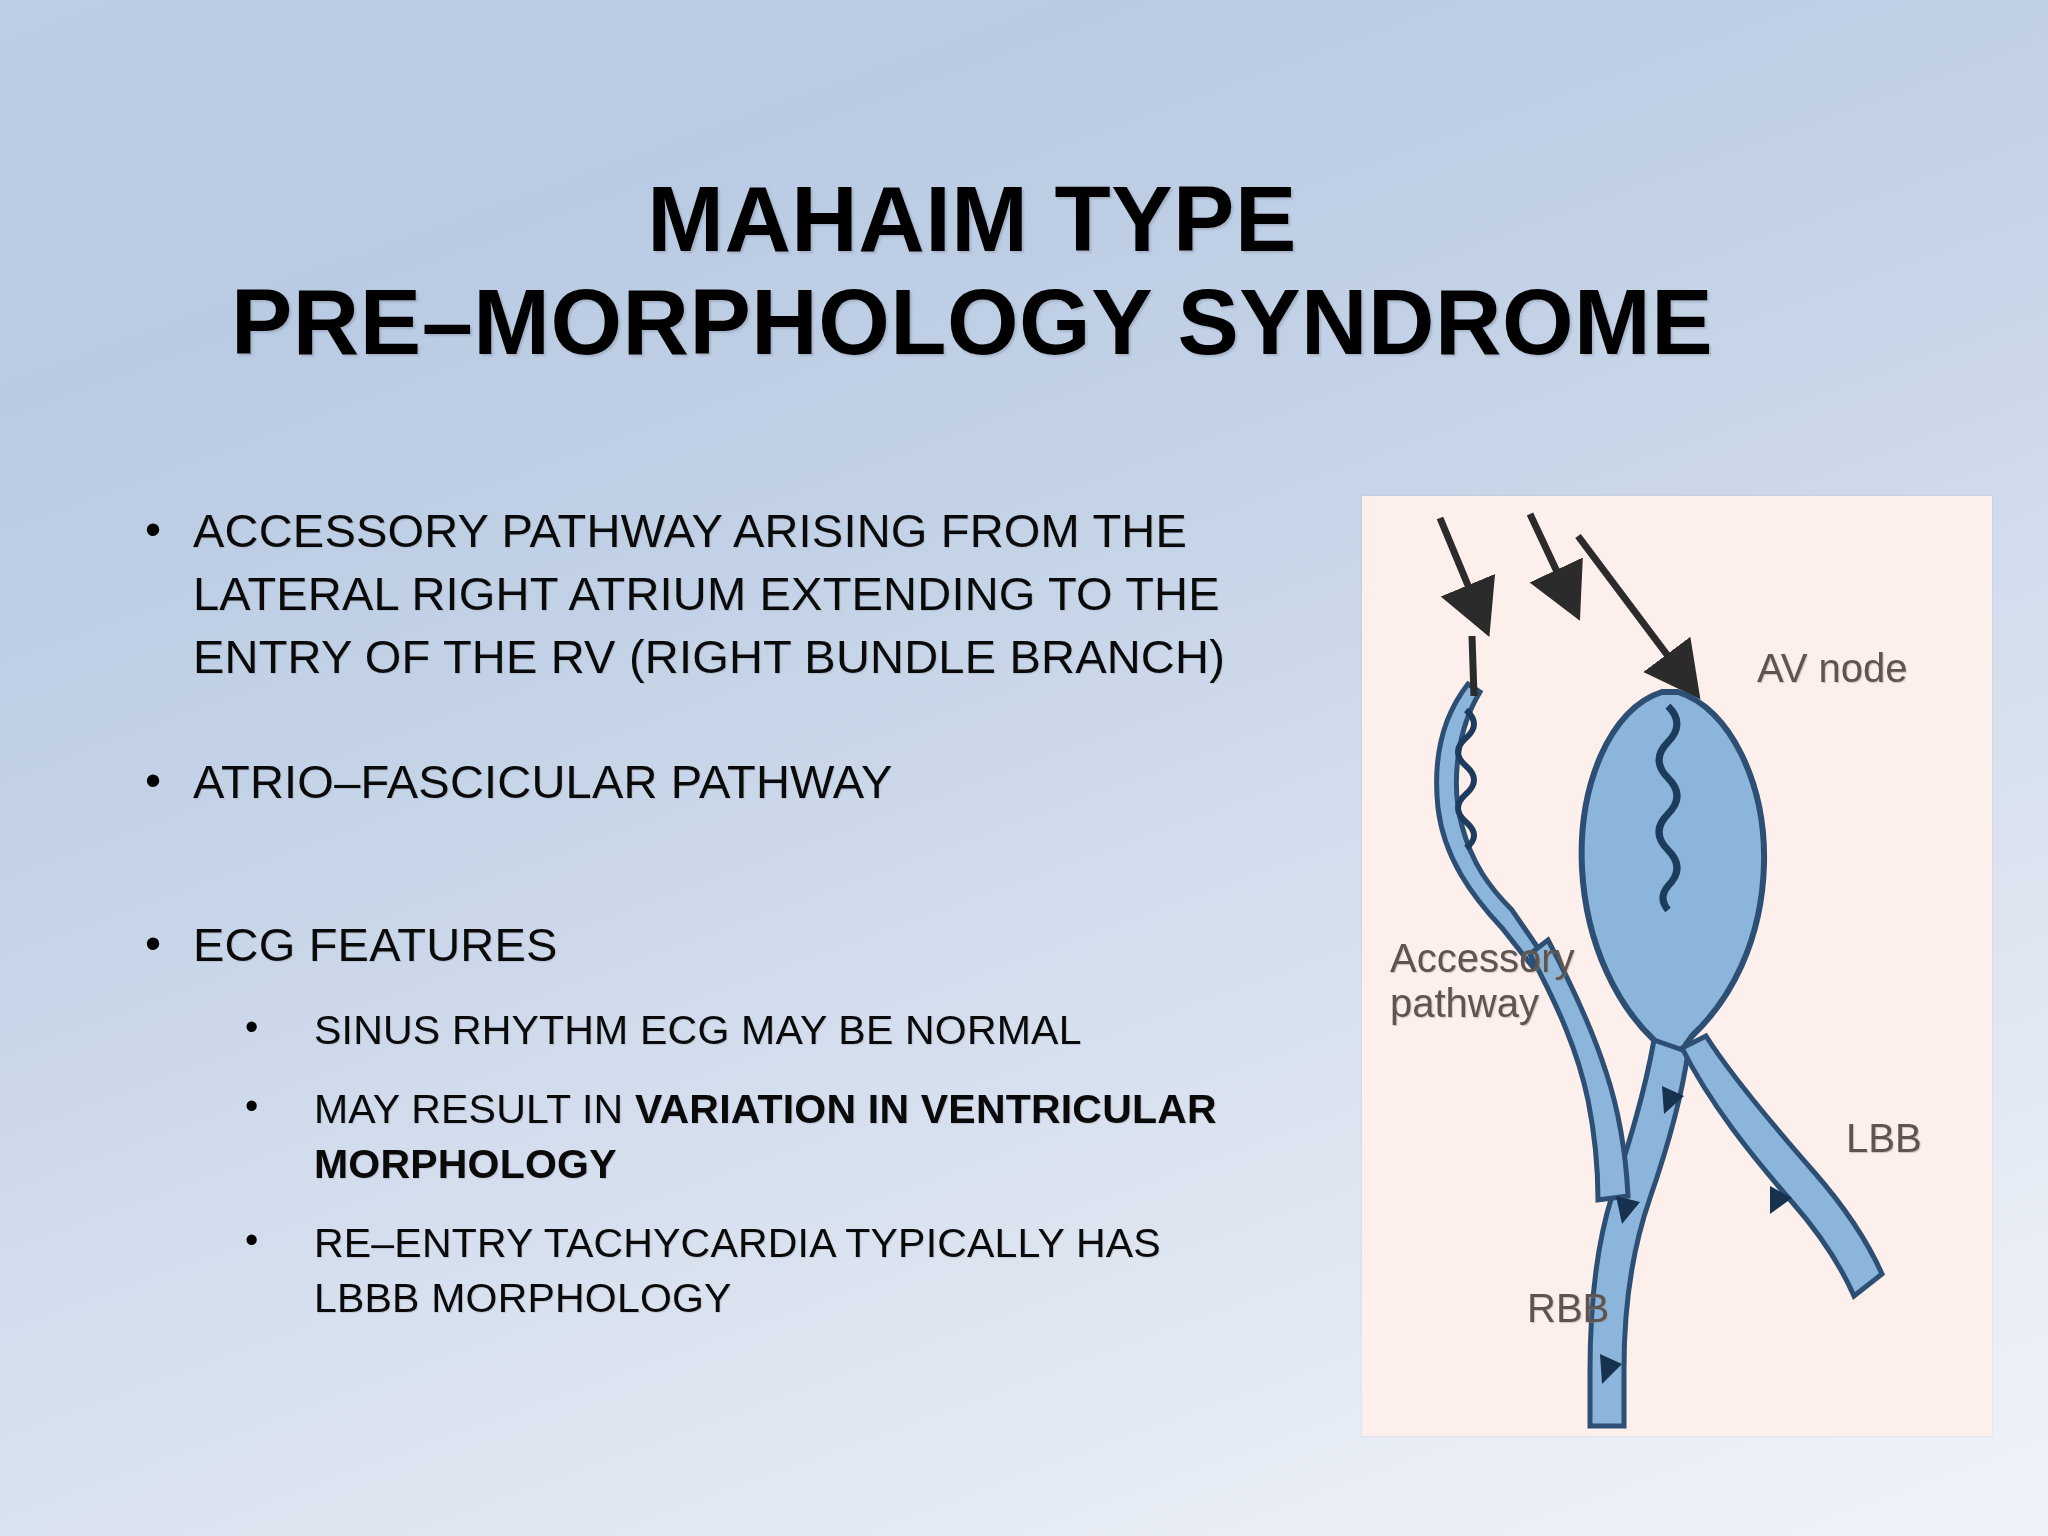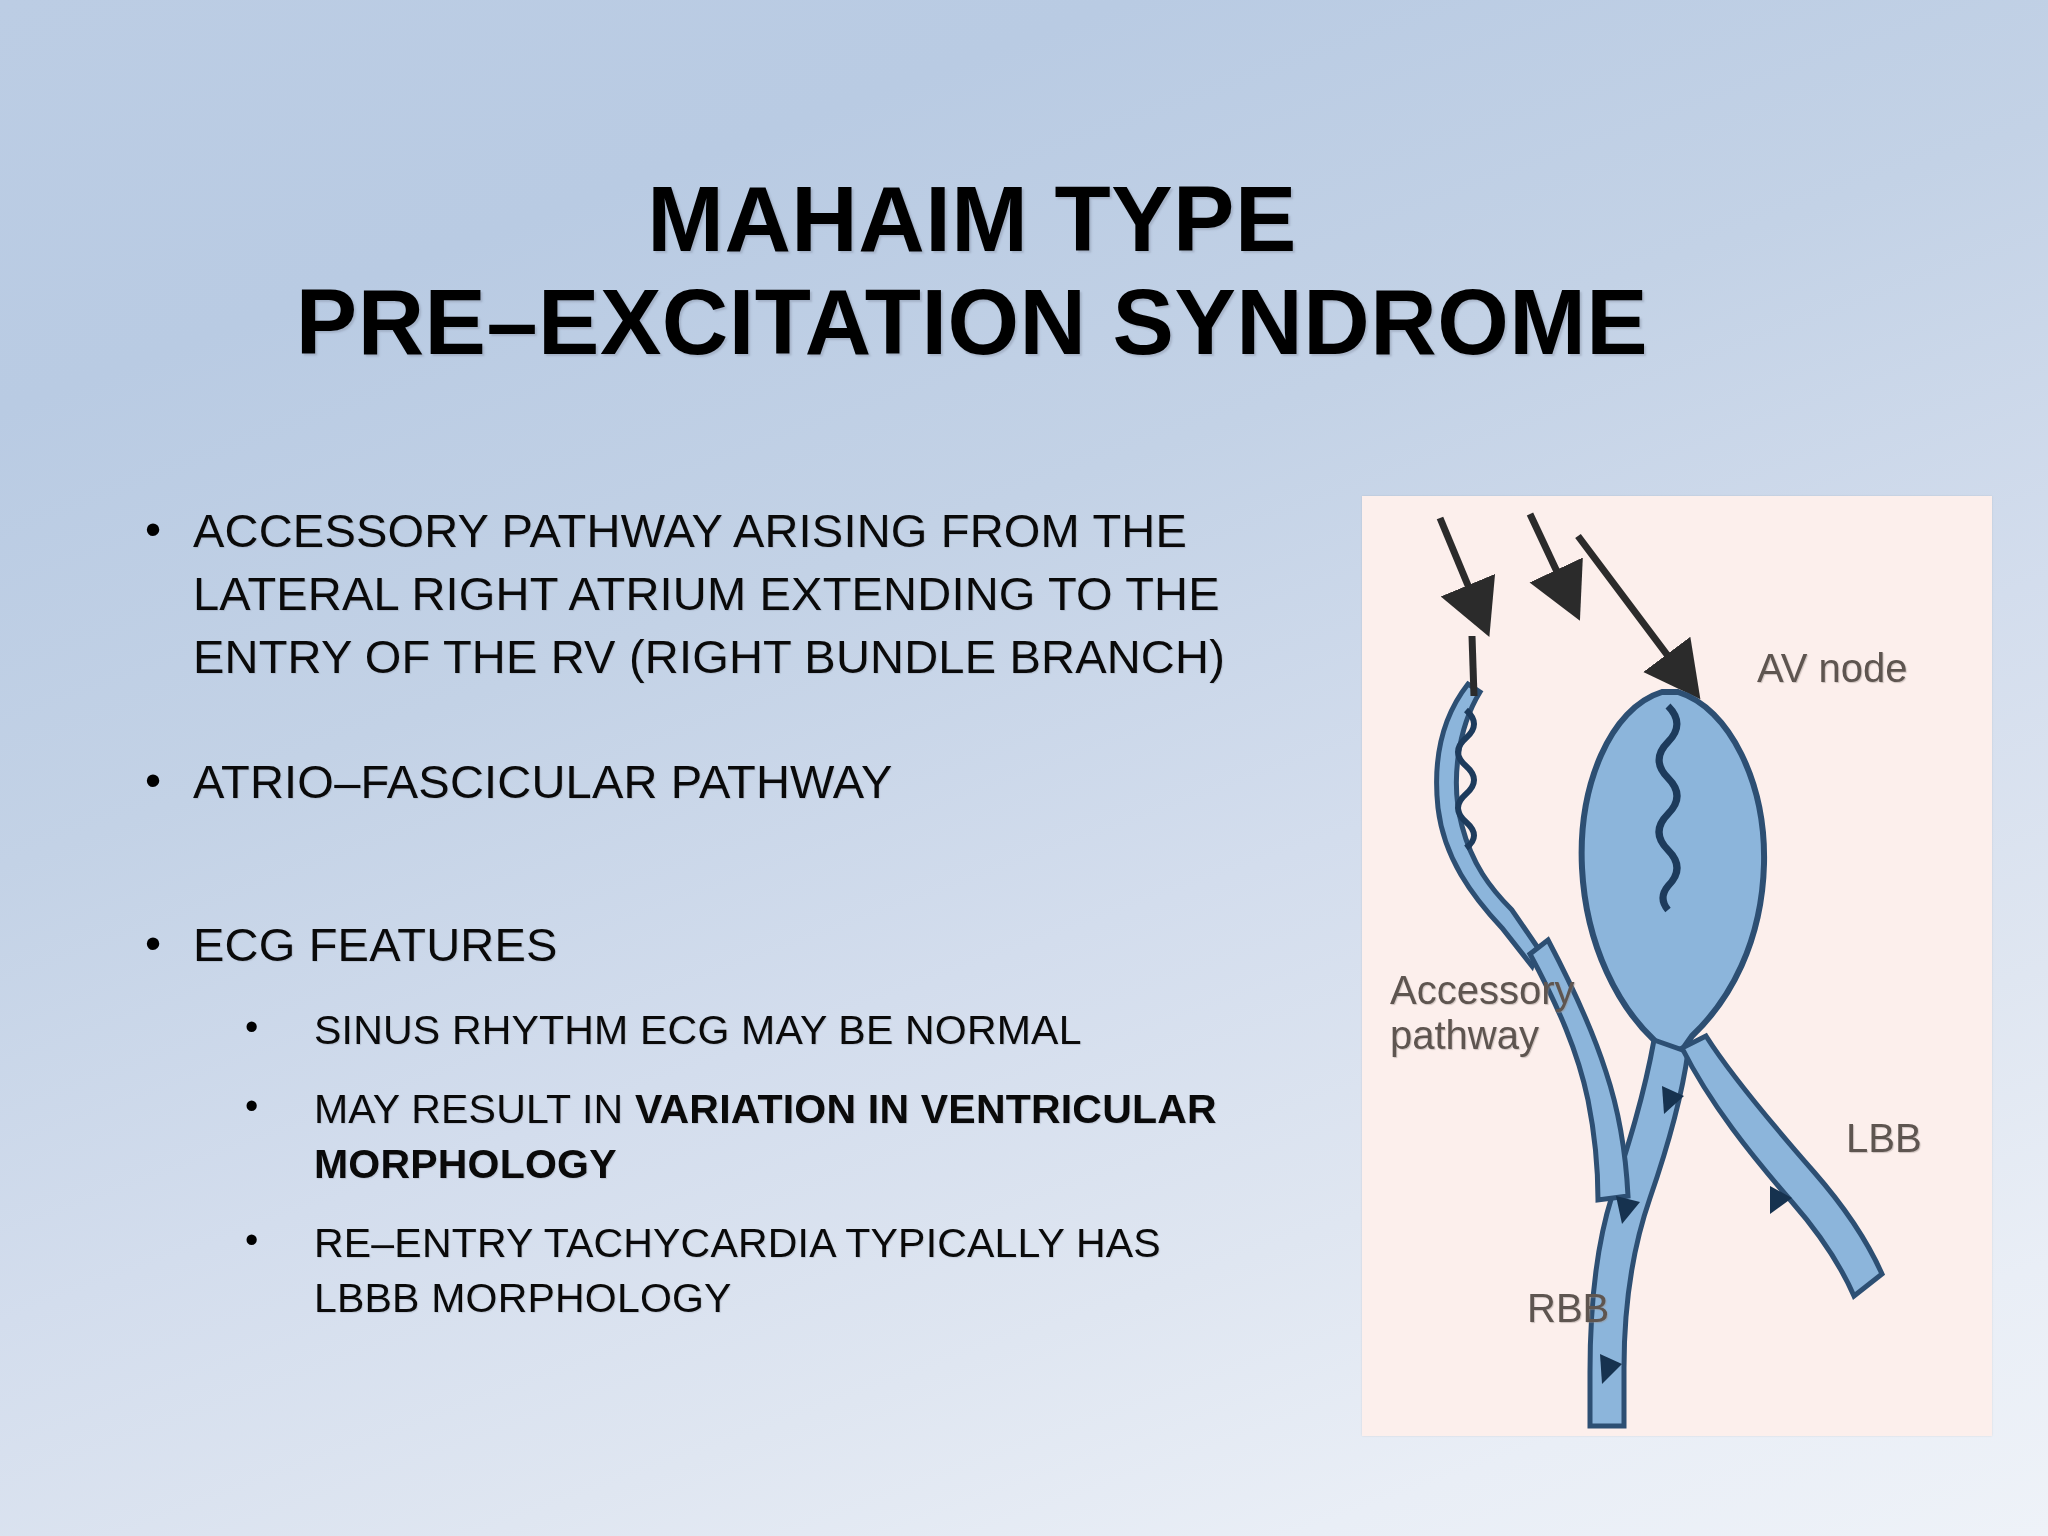--- a/index.html
+++ b/index.html
@@ -106,30 +106,30 @@
   .fig-label {
     position: absolute;
     font-family: "Liberation Sans", sans-serif;
     color: #5e5550;
     font-size: 40px;
     line-height: 1.12;
     text-shadow: 1px 1px 1px rgba(150,140,135,0.45);
     white-space: pre-line;
   }
   .lbl-av { left: 395px; top: 150px; }
-  .lbl-acc { left: 28px; top: 440px; margin-top: 32px; }
+  .lbl-acc { left: 28px; top: 440px; }
   .lbl-lbb { left: 484px; top: 620px; }
   .lbl-rbb { left: 165px; top: 790px; }
 </style>
 </head>
 <body>
 
 <div class="slide-title">
   <span class="tline">MAHAIM TYPE</span>
-  <span class="tline">PRE–EXCITATION SYNDROME</span>
+  <span class="tline">PRE–MORPHOLOGY SYNDROME</span>
 </div>
 
 <div class="body-col">
 
   <div class="bullet-row spaced">
     <span class="bullet-dot">•</span>
     <span class="bullet-text">ACCESSORY PATHWAY ARISING FROM THE LATERAL RIGHT ATRIUM EXTENDING TO THE ENTRY OF THE RV (RIGHT BUNDLE BRANCH)</span>
   </div>
 
   <div class="bullet-row">

